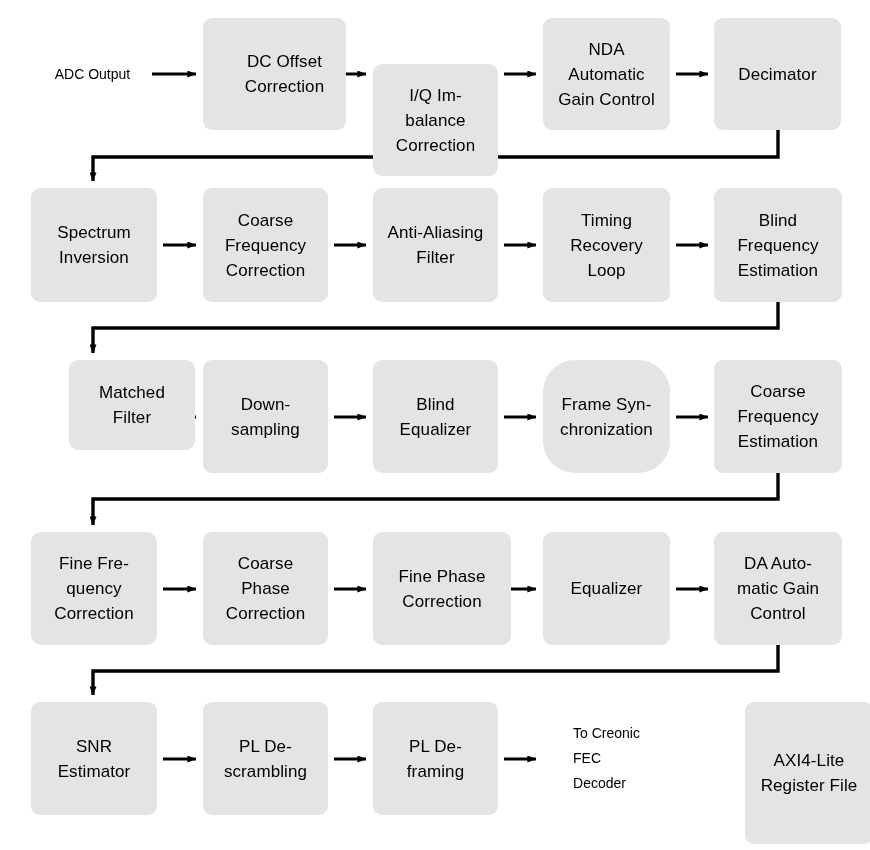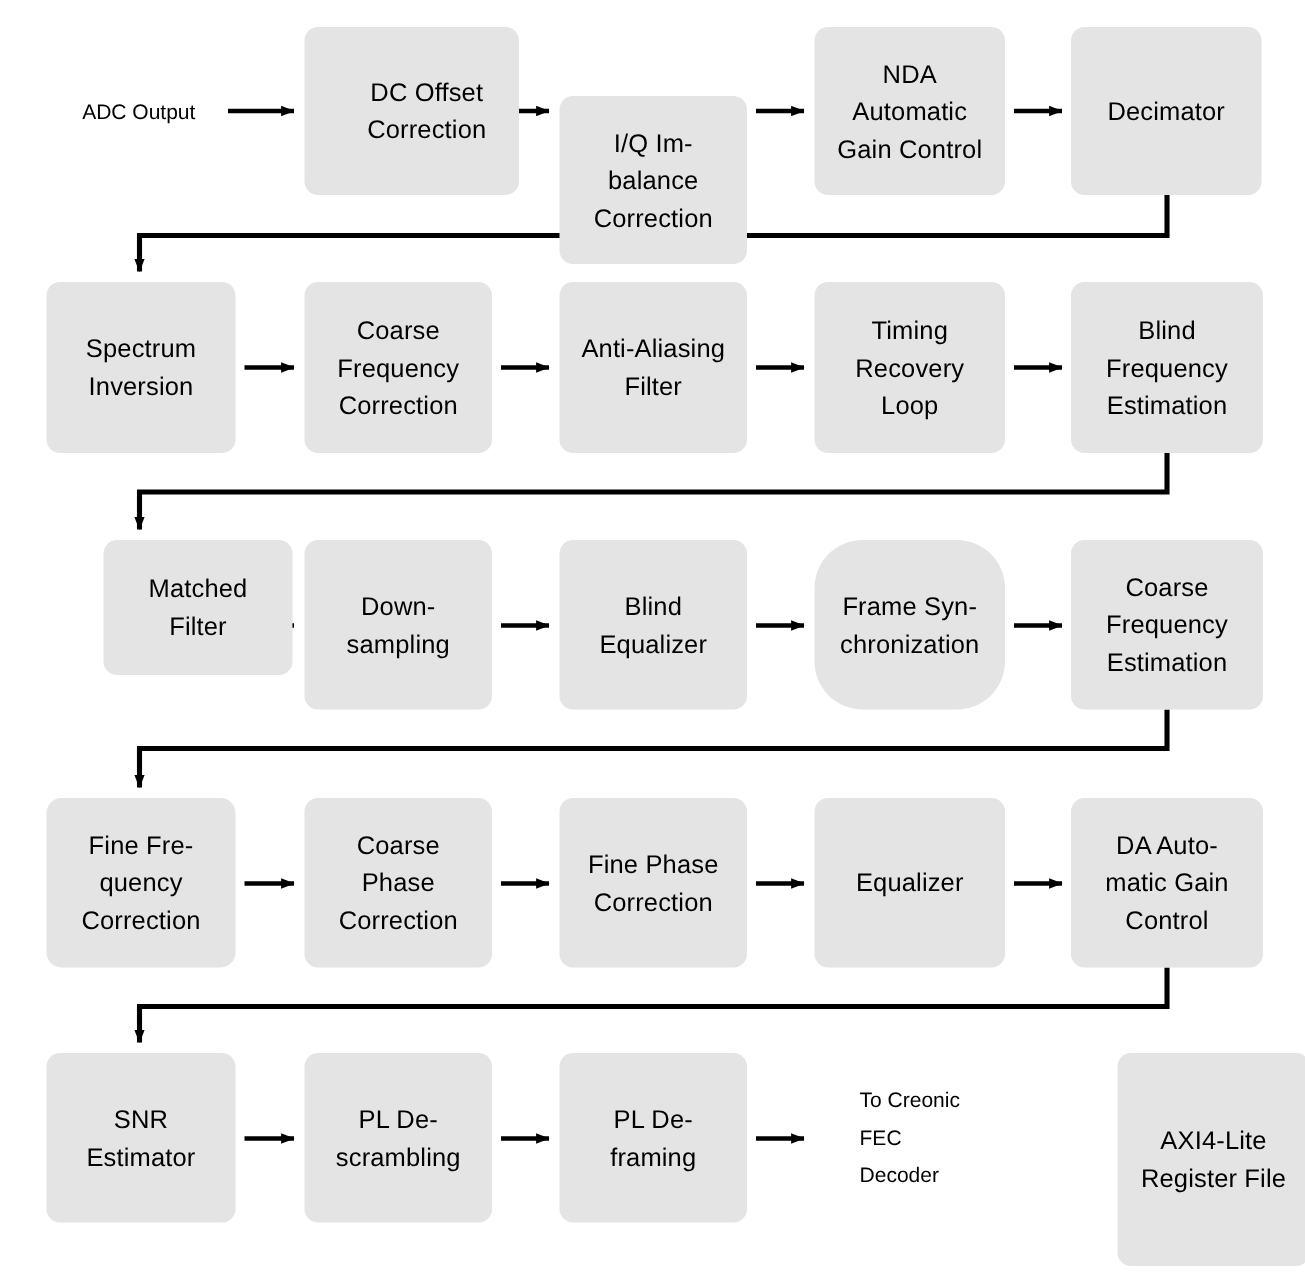--- a/index.html
+++ b/index.html
@@ -181,21 +181,21 @@
   <div class="node" style="left:714px; top:360px; width:128px; height:113px;">Coarse
 Frequency
 Estimation</div>
 
   <div class="node" style="left:31px; top:532px; width:126px; height:113px;border-radius:10px;">Fine Fre-
 quency
 Correction</div>
   <div class="node" style="left:203px; top:532px; width:125px; height:113px;">Coarse
 Phase
 Correction</div>
-  <div class="node" style="left:373px; top:532px; width:125px; height:113px;">Fine Phase
+  <div class="node" style="left:373px; top:532px; width:138px; height:113px;">Fine Phase
 Correction</div>
   <div class="node" style="left:543px; top:532px; width:127px; height:113px;">Equalizer</div>
   <div class="node" style="left:714px; top:532px; width:128px; height:113px;">DA Auto-
 matic Gain
 Control</div>
 
   <div class="node" style="left:31px; top:702px; width:126px; height:113px;">SNR
 Estimator</div>
   <div class="node" style="left:203px; top:702px; width:125px; height:113px;">PL De-
 scrambling</div>

